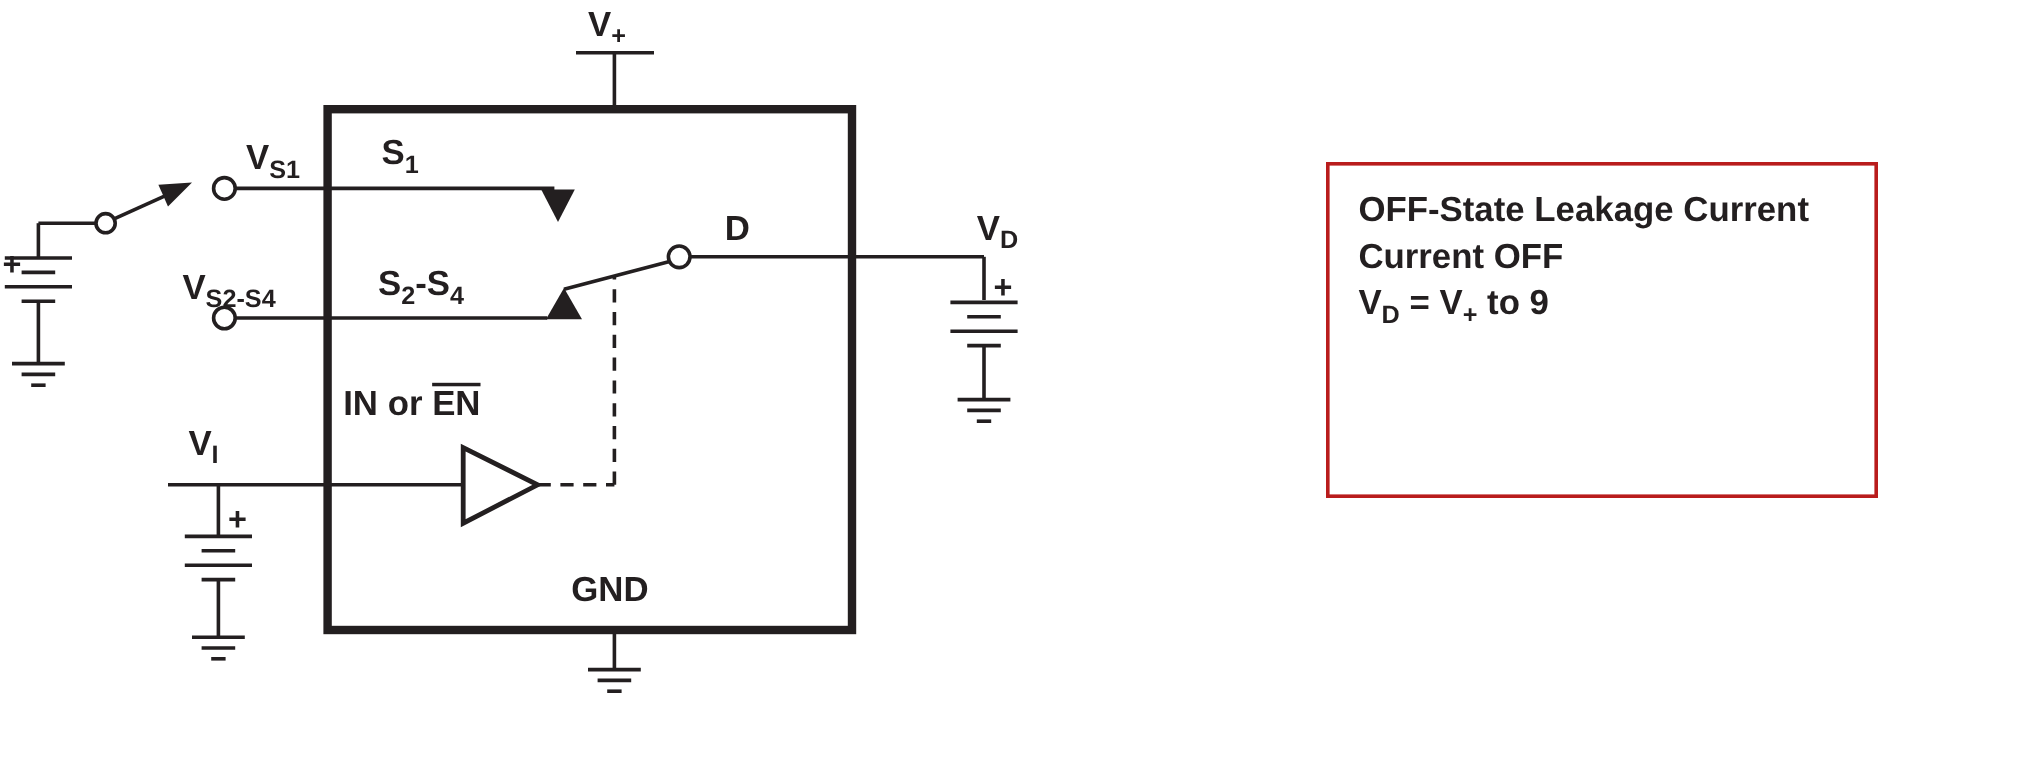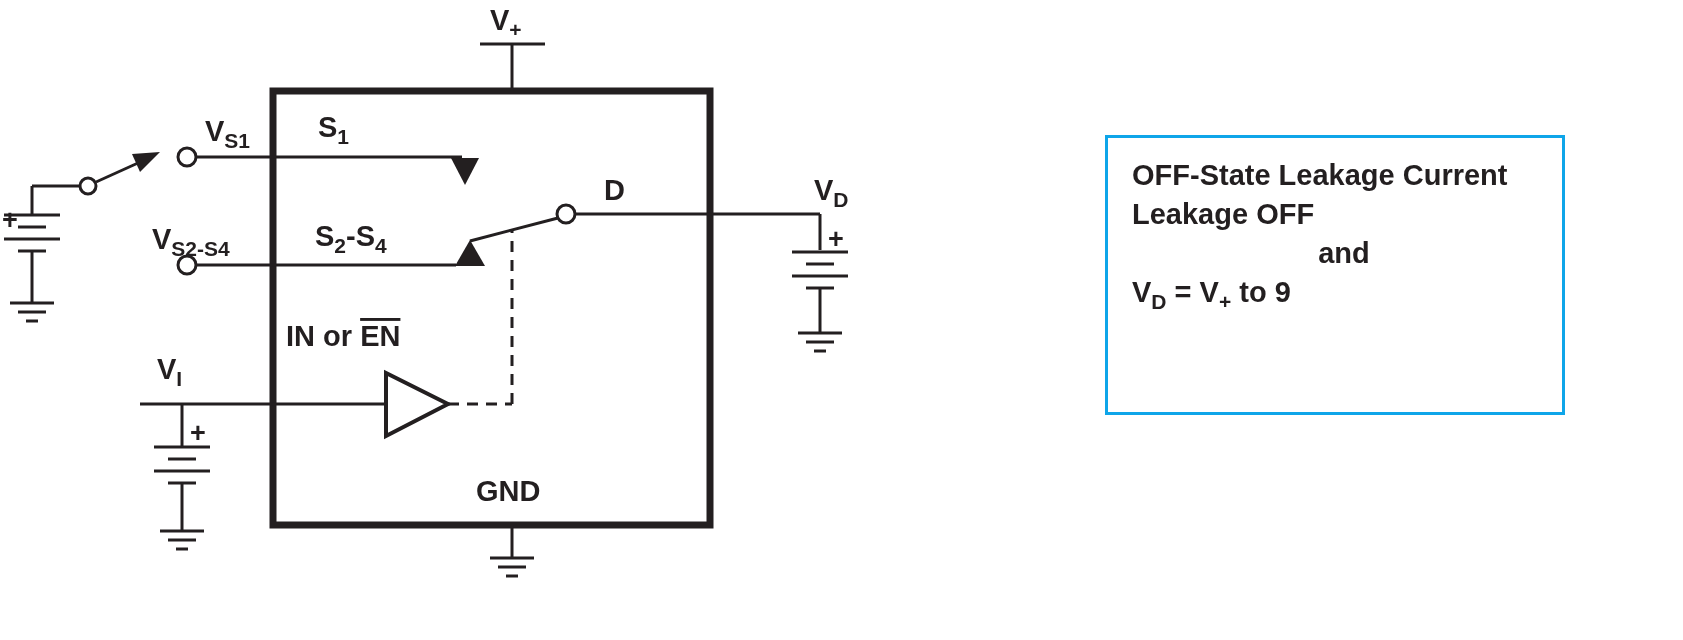--- a/index.html
+++ b/index.html
@@ -15,21 +15,21 @@
   .solid  { fill: #231f20; stroke: none; }
   .buffer { stroke: #231f20; stroke-width: 4; fill: #ffffff; }
 
   .lbl  { font-family: "Liberation Sans", sans-serif; font-weight: 700; font-size: 29px; fill: #231f20; }
   .sub  { font-size: 21px; }
   .plus { font-family: "Liberation Sans", sans-serif; font-weight: 700; font-size: 27px; fill: #231f20; }
   .ovl  { text-decoration: overline; }
 
   .note {
     position: absolute; left: 1105px; top: 135px; width: 460px; height: 280px;
-    border: 3px solid #0ea5e9; background: #ffffff;
+    border: 3px solid #b91c1c; background: #ffffff;
     padding: 18px 6px 0 24px;
   }
   .note-line {
     font-family: "Liberation Sans", sans-serif; font-weight: 700; font-size: 29px;
     color: #231f20; line-height: 39px; white-space: pre;
   }
   .note-line.center { text-align: center; white-space: normal; }
   .nsub { font-size: 21px; position: relative; top: 7px; }
 </style>
 </head>
@@ -125,16 +125,15 @@
     <text class="lbl" x="476" y="501">GND</text>
     <line class="wire" x1="512" y1="525" x2="512" y2="557"></line>
     <line class="wire" x1="490" y1="558" x2="534" y2="558"></line>
     <line class="wire" x1="498" y1="567" x2="526" y2="567"></line>
     <line class="wire" x1="506" y1="576" x2="518" y2="576"></line>
   </g>
 </svg>
 
 <div class="note">
   <div class="note-line">OFF-State Leakage Current</div>
-  <div class="note-line">Leakage OFF</div>
-  <div class="note-line center">and</div>
+  <div class="note-line">Current OFF</div>
   <div class="note-line"><span>V</span><span class="nsub">D</span><span> = V</span><span class="nsub">+</span><span> to 9</span></div>
 </div>
 
 </body></html>

